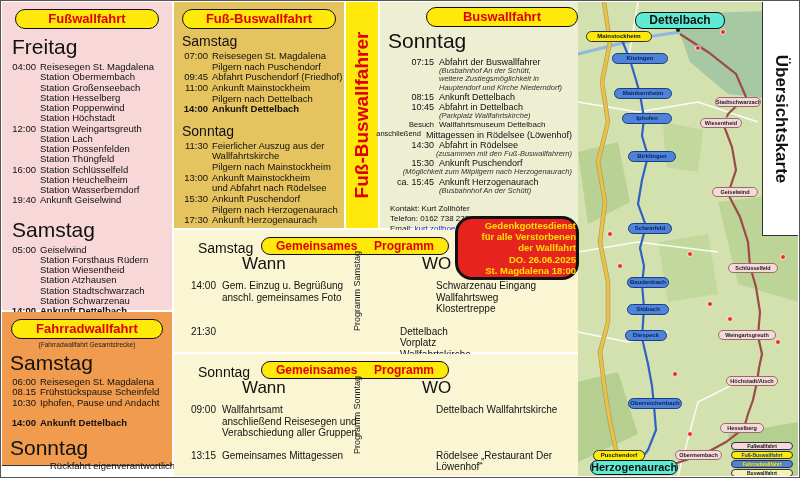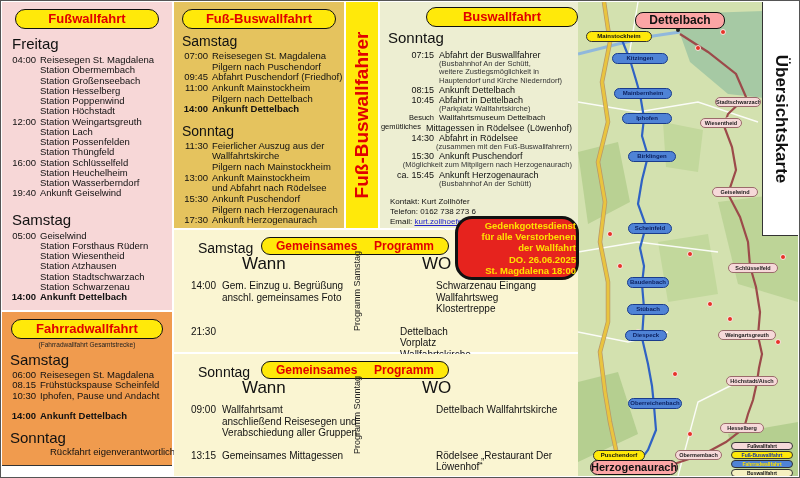--- a/index.html
+++ b/index.html
@@ -3,27 +3,27 @@
 <meta charset="utf-8">
 <style>
   html,body{margin:0;padding:0;background:#fff;}
   body{width:800px;height:478px;position:relative;font-family:"Liberation Sans",sans-serif;color:#111;overflow:hidden;}
   .frame{position:absolute;inset:0;border:1px solid #555;pointer-events:none;z-index:50;}
 
   
   .block{position:absolute;box-sizing:border-box;}
   .pillhead{margin:5px auto 4px auto;background:#ffe90a;border:1.5px solid #111;border-radius:10px;
             text-align:center;font-weight:bold;color:#e10000;font-size:13px;line-height:17px;height:18px;}
-  .dayhead{font-size:15px;margin:6px 0 3px 6px;}
+  .dayhead{font-size:21px;margin:6px 0 3px 6px;}
   .row{display:flex;line-height:1.08;font-size:9.5px;}
   .row .t{width:30px;text-align:right;flex:none;margin-right:4px;white-space:nowrap;}
   .row .d{flex:1;white-space:nowrap;}
   .row.b{font-weight:bold;}
   .row.gap{margin-top:10px;}
-  .row.i .d{font-size:7.5px;color:#333;}
+  .row.i .d{font-style:italic;font-size:7.5px;color:#333;}
   .row.sm .t{font-size:7.5px;}
   .row.smd .d{font-size:8px;}
 
   
   .col1pink{left:2px;top:2px;width:170px;height:308px;background:#f7d7d7;padding:2px 4px;}
   .col1orange{left:2px;top:312px;width:170px;height:154px;background:#f09b4e;padding:2px 4px;border-bottom:1px solid #333;}
   .subtitle{font-size:6.5px;text-align:center;margin-top:-2px;color:#222;}
 
   
   .col2{left:174px;top:2px;width:170px;height:226px;background:#e5c35e;padding:2px 4px;}
@@ -68,21 +68,21 @@
   .mapsvg{position:absolute;left:0;top:0;}
   .uekbox{position:absolute;left:184px;top:0;width:36px;height:233px;background:#fff;
           border-left:1px solid #333;border-bottom:1px solid #333;z-index:6;}
   .uekbox .vtext{position:absolute;left:50%;top:50%;transform:translate(-50%,-50%) rotate(90deg);
                  white-space:nowrap;font-weight:bold;font-size:17px;color:#111;}
   .mlabel{position:absolute;box-sizing:border-box;text-align:center;font-weight:bold;border-radius:6px;
           z-index:4;overflow:hidden;white-space:nowrap;}
   .mblue{background:#4f83d6;border:1px solid #1a3c8c;color:#0b1f5e;font-size:6px;line-height:9px;height:11px;}
   .mpink{background:#f6d9d9;border:1px solid #9b6b6b;color:#1a1a1a;font-size:5.5px;line-height:8px;height:10px;}
   .myellow{background:#ffe90a;border:1px solid #333;color:#111;font-size:6px;line-height:9px;height:11px;}
-  .mbig{background:#fca5a5;border:1.5px solid #111;color:#111;border-radius:8px;}
+  .mbig{background:#5eead4;border:1.5px solid #111;color:#111;border-radius:8px;}
   .legpill{position:absolute;left:153px;width:62px;height:8px;border-radius:4px;border:1px solid #333;
            font-size:5px;line-height:6.5px;text-align:center;font-weight:bold;z-index:4;box-sizing:border-box;}
   .lg0{background:#f6d9d9;color:#111;}
   .lg1{background:#ffe90a;color:#1233aa;}
   .lg2{background:#4f83d6;color:#ffe000;}
   .lg3{background:#f5f0c0;color:#111;}
 </style>
 </head>
 <body>
 
@@ -311,21 +311,21 @@
       </div>
       <div class="row i">
         <span class="t"></span>
         <span class="d">(Parkplatz Wallfahrtskirche)</span>
       </div>
       <div class="row sm smd">
         <span class="t">Besuch</span>
         <span class="d">Wallfahrtsmuseum Dettelbach</span>
       </div>
       <div class="row sm">
-        <span class="t">gemütliches</span>
+        <span class="t">anschließend</span>
         <span class="d">Mittagessen in Rödelsee (Löwenhof)</span>
       </div>
       <div class="row">
         <span class="t">14:30</span>
         <span class="d">Abfahrt in Rödelsee</span>
       </div>
       <div class="row i">
         <span class="t"></span>
         <span class="d">(zusammen mit den Fuß-Buswallfahrern)</span>
       </div>

